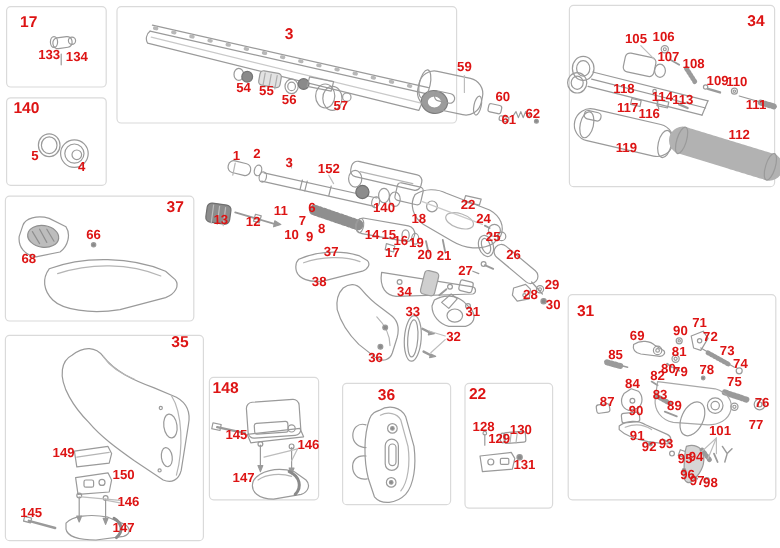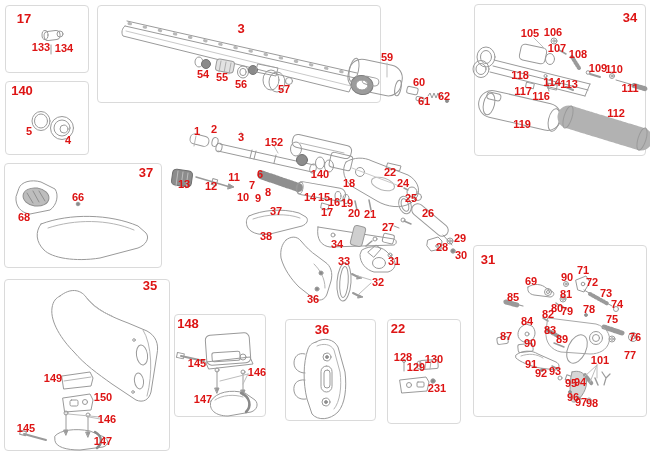--- a/index.html
+++ b/index.html
@@ -418,21 +418,21 @@
       <div class="co" style="left: 103px; top: 397px;">150</div>
       <div class="co" style="left: 107px; top: 419px;">146</div>
       <div class="co" style="left: 26px; top: 428px;">145</div>
       <div class="co" style="left: 103px; top: 441px;">147</div>
       <div class="co" style="left: 197px; top: 363px;">145</div>
       <div class="co" style="left: 257px; top: 372px;">146</div>
       <div class="co" style="left: 203px; top: 399px;">147</div>
       <div class="co" style="left: 403px; top: 357px;">128</div>
       <div class="co" style="left: 416px; top: 367px;">129</div>
       <div class="co" style="left: 434px; top: 359px;">130</div>
-      <div class="co" style="left: 437px; top: 388px;">231</div>
+      <div class="co" style="left: 437px; top: 388px;">131</div>
       <div class="co" style="left: 531px; top: 281px;">69</div>
       <div class="co" style="left: 567px; top: 277px;">90</div>
       <div class="co" style="left: 583px; top: 270px;">71</div>
       <div class="co" style="left: 592px; top: 282px;">72</div>
       <div class="co" style="left: 606px; top: 293px;">73</div>
       <div class="co" style="left: 617px; top: 304px;">74</div>
       <div class="co" style="left: 513px; top: 297px;">85</div>
       <div class="co" style="left: 566px; top: 294px;">81</div>
       <div class="co" style="left: 557px; top: 308px;">80</div>
       <div class="co" style="left: 567px; top: 311px;">79</div>

